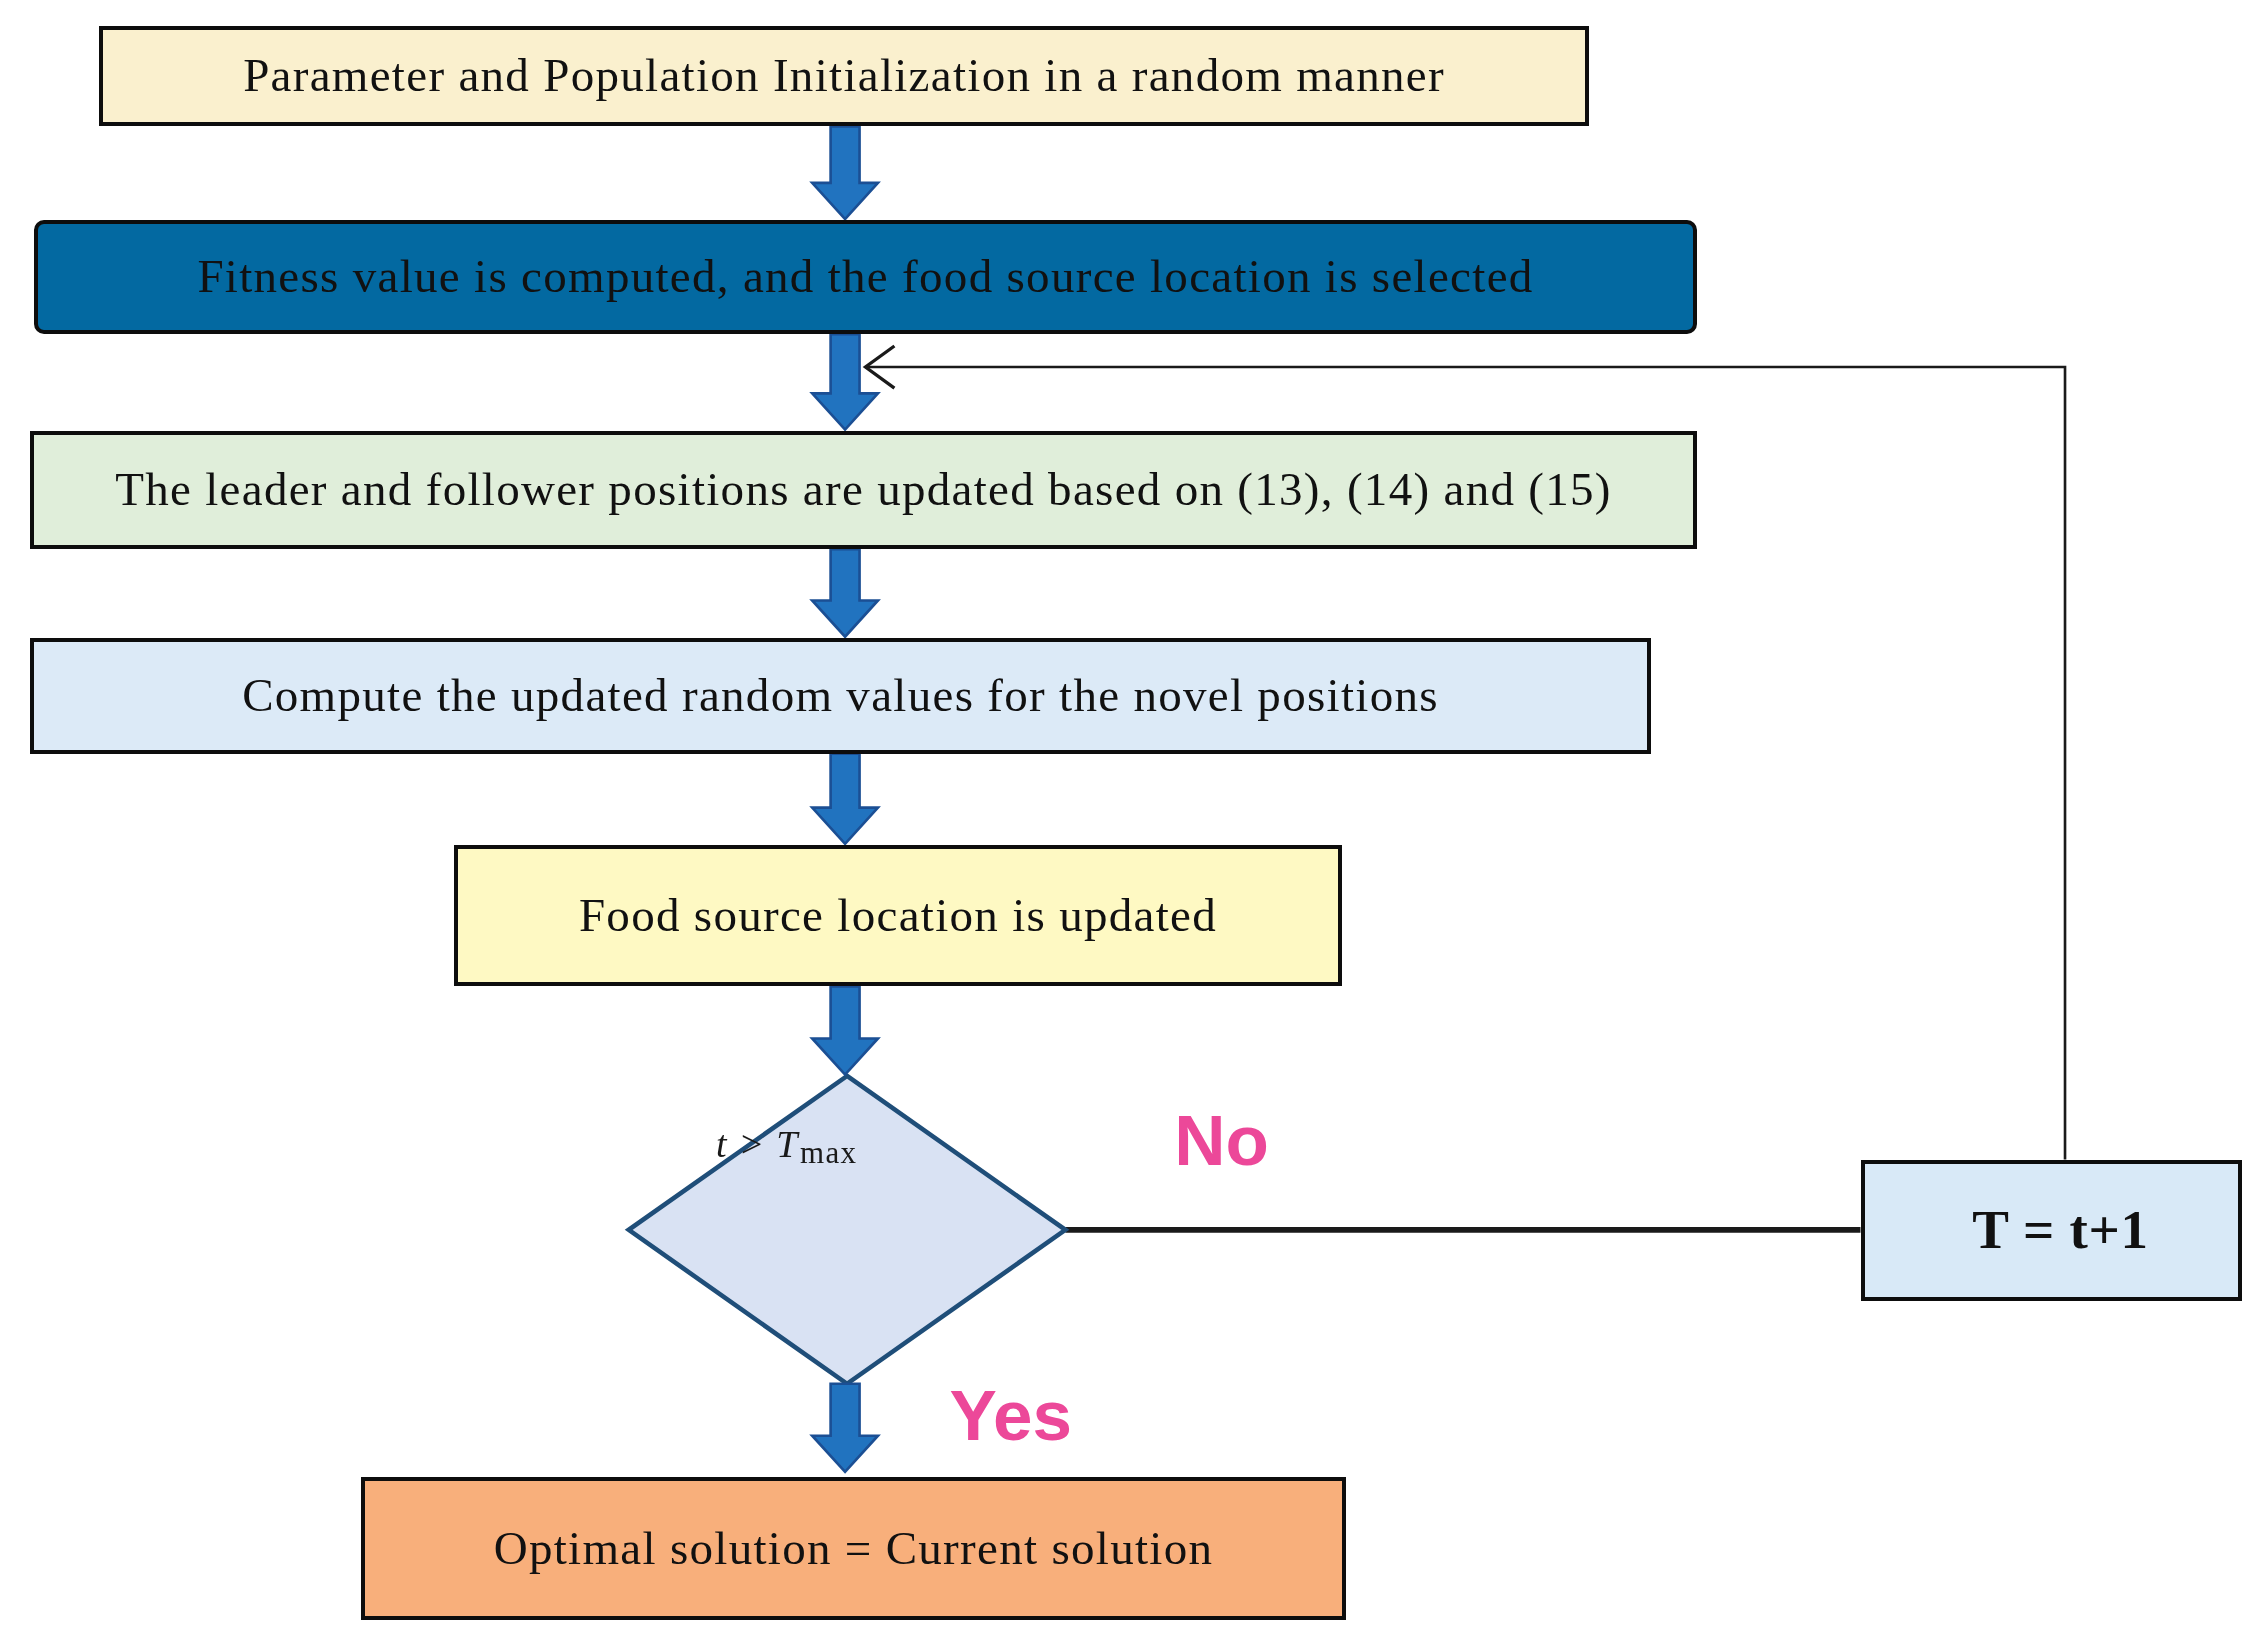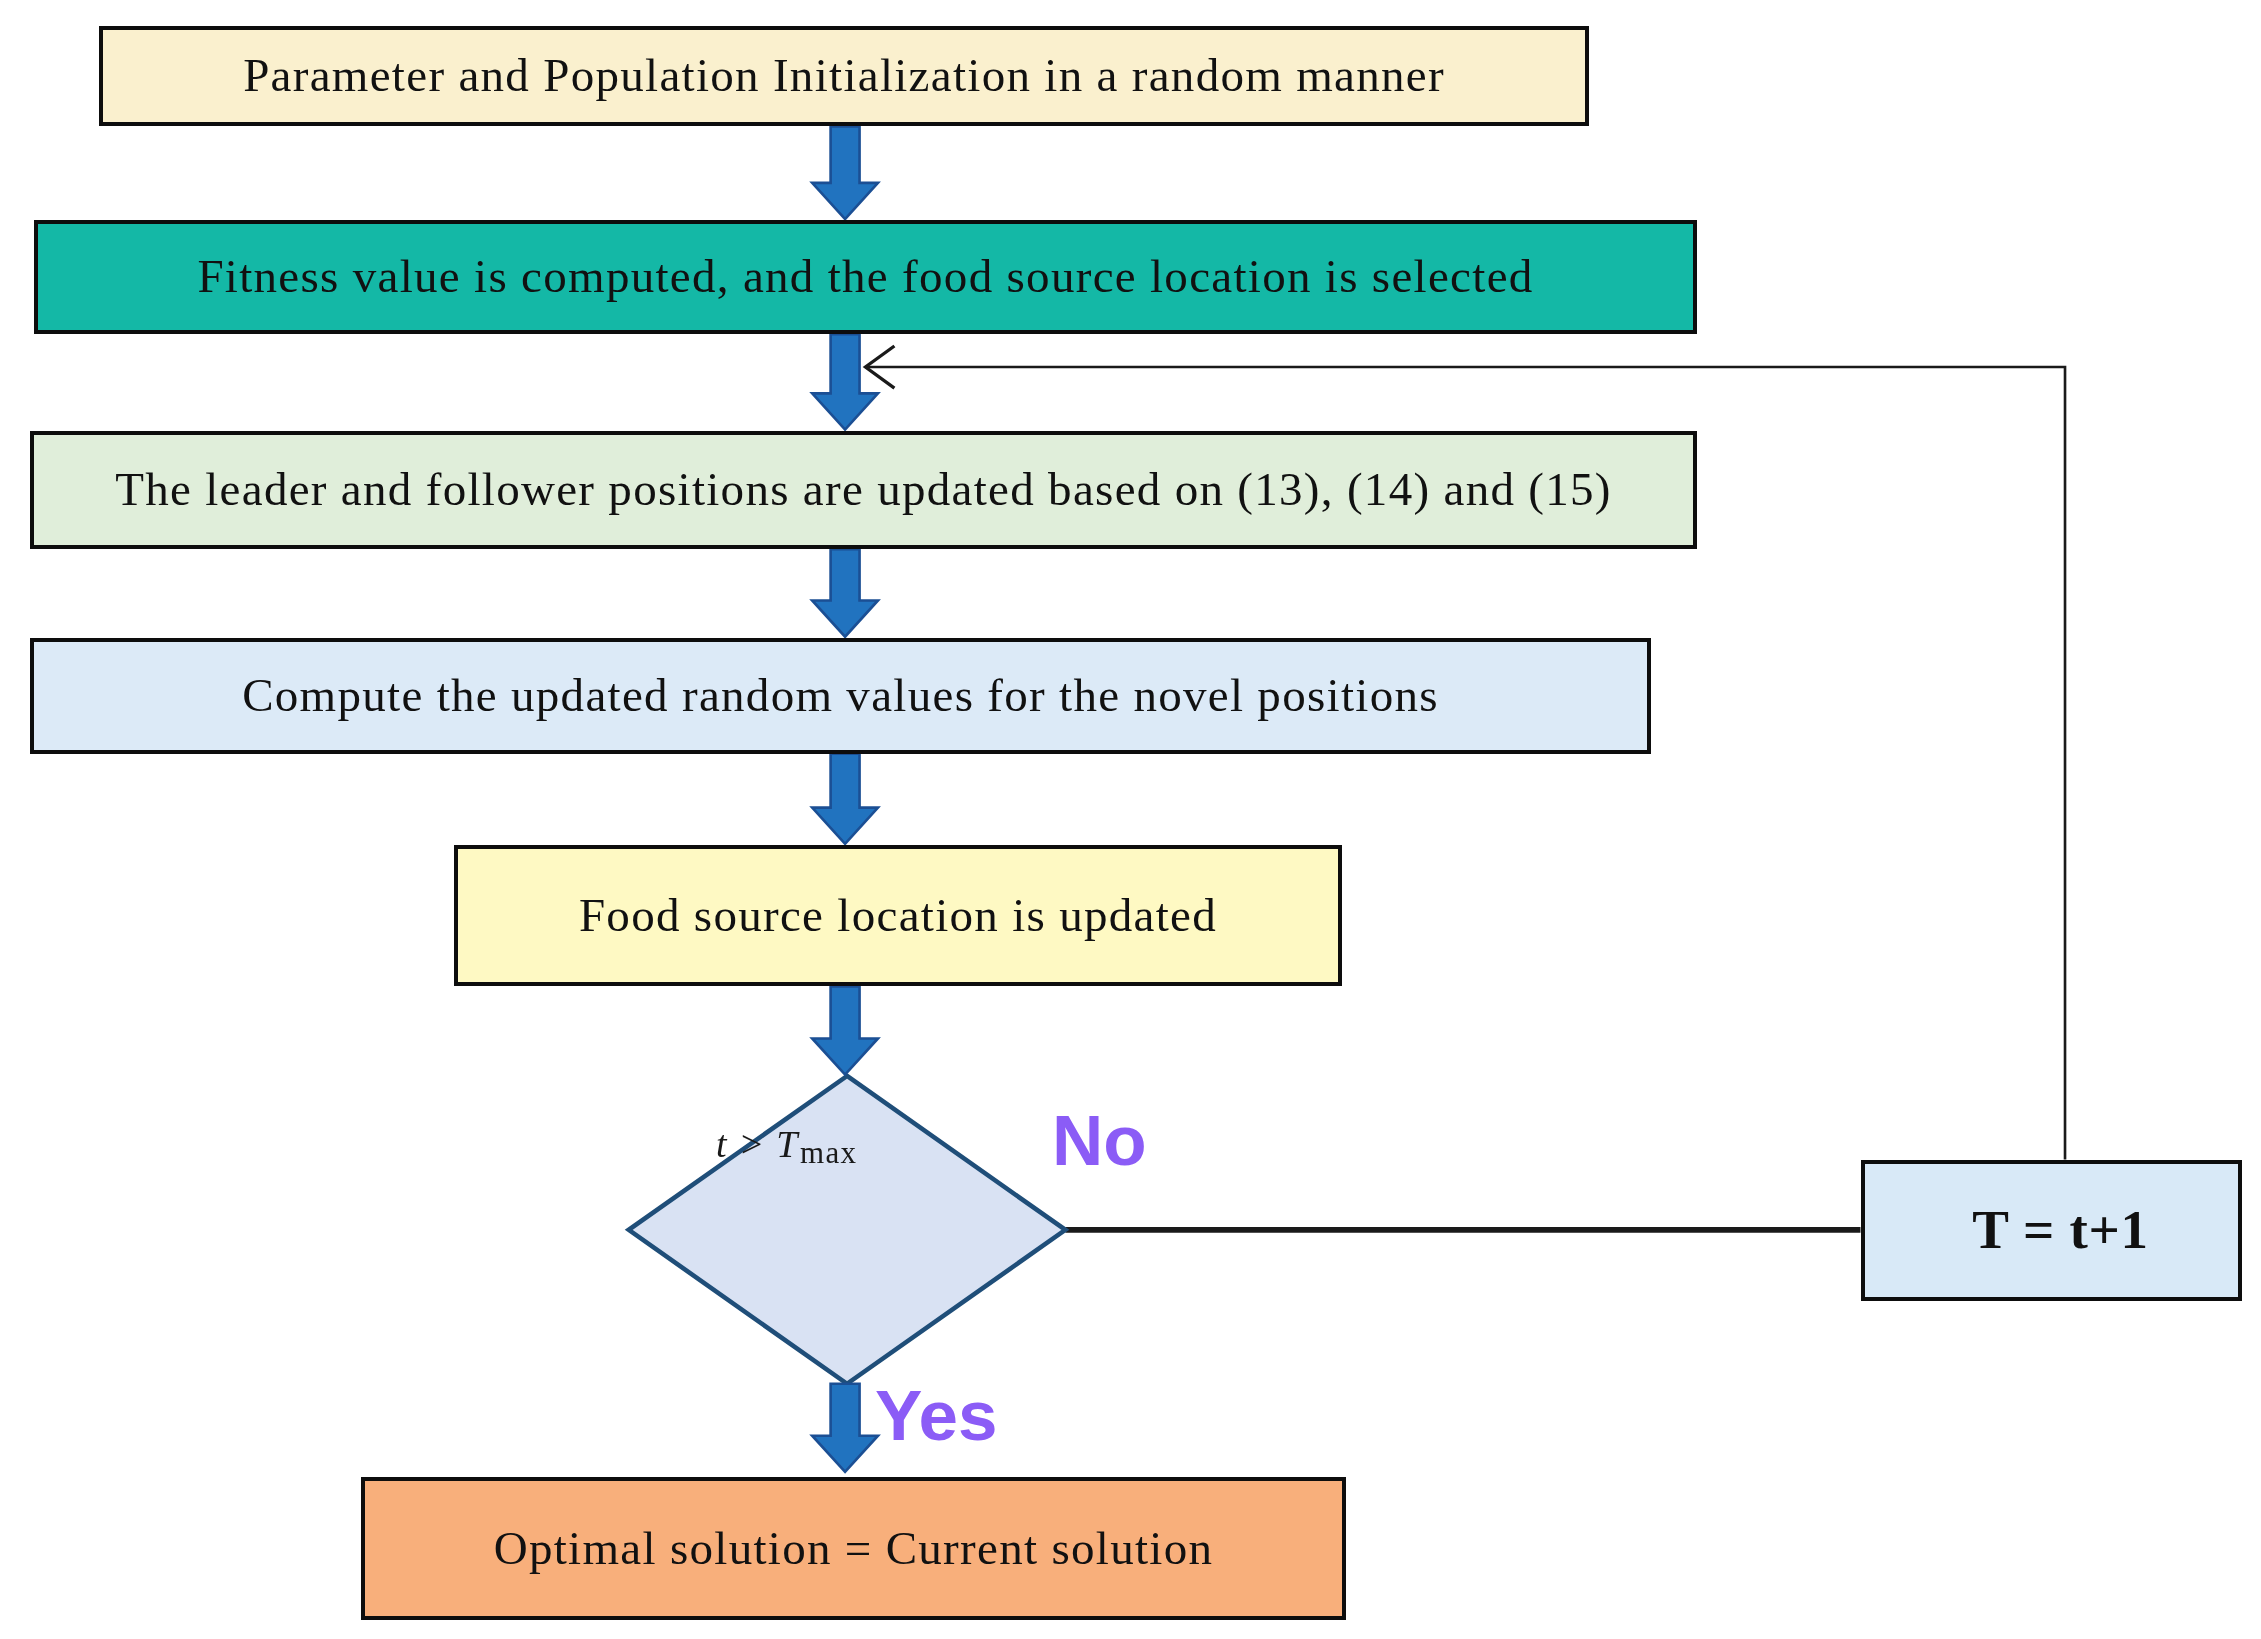--- a/index.html
+++ b/index.html
@@ -36,22 +36,22 @@
   .n-compute  { left: 30px;   top: 638px;  width: 1621px; height: 116px; }
   .n-food     { left: 454px;  top: 845px; width: 888px; height: 141px; }
   .n-optimal  { left: 361px;  top: 1477px; width: 985px; height: 143px; }
   .n-increment{ left: 1861px; top: 1160px; width: 381px;  height: 141px;
                 font-weight: bold; font-size: 55px; letter-spacing: 0.7px; padding-left: 18px; }
   .edge-label {
     position: absolute;
     font-family: "Liberation Sans", "DejaVu Sans", sans-serif;
     font-weight: bold;
     font-size: 71px;
-    color: #8b5cf6;
-    text-align: left;
+    color: #ec4899;
+    text-align: right;
   }
   .l-no  { left: 1052px; top: 1100px; width: 217px; }
   .l-yes { left: 875px; top: 1375px; width: 197px; }
   .decision-label {
     position: absolute;
     left: 602px; top: 1122px; width: 368px; height: 86px;
     display: flex; align-items: flex-start; justify-content: center;
     color: #1a1a1a;
     font-size: 38px;
     font-style: italic;
@@ -86,21 +86,21 @@
     <polygon points="1263,835 1307,835 1307,913 1335,913 1285,968 1235,913 1263,913" stroke-width="4" style="fill: rgb(33, 115, 191); stroke: rgb(27, 79, 148);"></polygon>
     <polygon points="1263,1146 1307,1146 1307,1228 1335,1228 1285,1283 1235,1228 1263,1228" stroke-width="4" style="fill: rgb(33, 115, 191); stroke: rgb(27, 79, 148);"></polygon>
     <polygon points="1263,1500 1307,1500 1307,1579 1335,1579 1285,1634 1235,1579 1263,1579" stroke-width="4" style="fill: rgb(33, 115, 191); stroke: rgb(27, 79, 148);"></polygon>
     <polygon points="1263,2104 1307,2104 1307,2183 1335,2183 1285,2238 1235,2183 1263,2183" stroke-width="4" style="fill: rgb(33, 115, 191); stroke: rgb(27, 79, 148);"></polygon>
   </svg>
 
   <div class="node n-init" style="background-color: rgb(250, 240, 206); justify-content: center;">
     <span>Parameter and Population Initialization in a random manner</span>
   </div>
 
-  <div class="node n-fitness" style="background-color: #14b8a6;">
+  <div class="node n-fitness" style="background-color: #0369a1; border-radius: 10px;">
     <span>Fitness value is computed, and the food source location is selected</span>
   </div>
 
   <div class="node n-update" style="background-color: rgb(224, 238, 218);">
     <span>The leader and follower positions are updated based on (13), (14) and (15)</span>
   </div>
 
   <div class="node n-compute" style="background-color: rgb(220, 234, 247);">
     <span>Compute the updated random values for the novel positions</span>
   </div>

